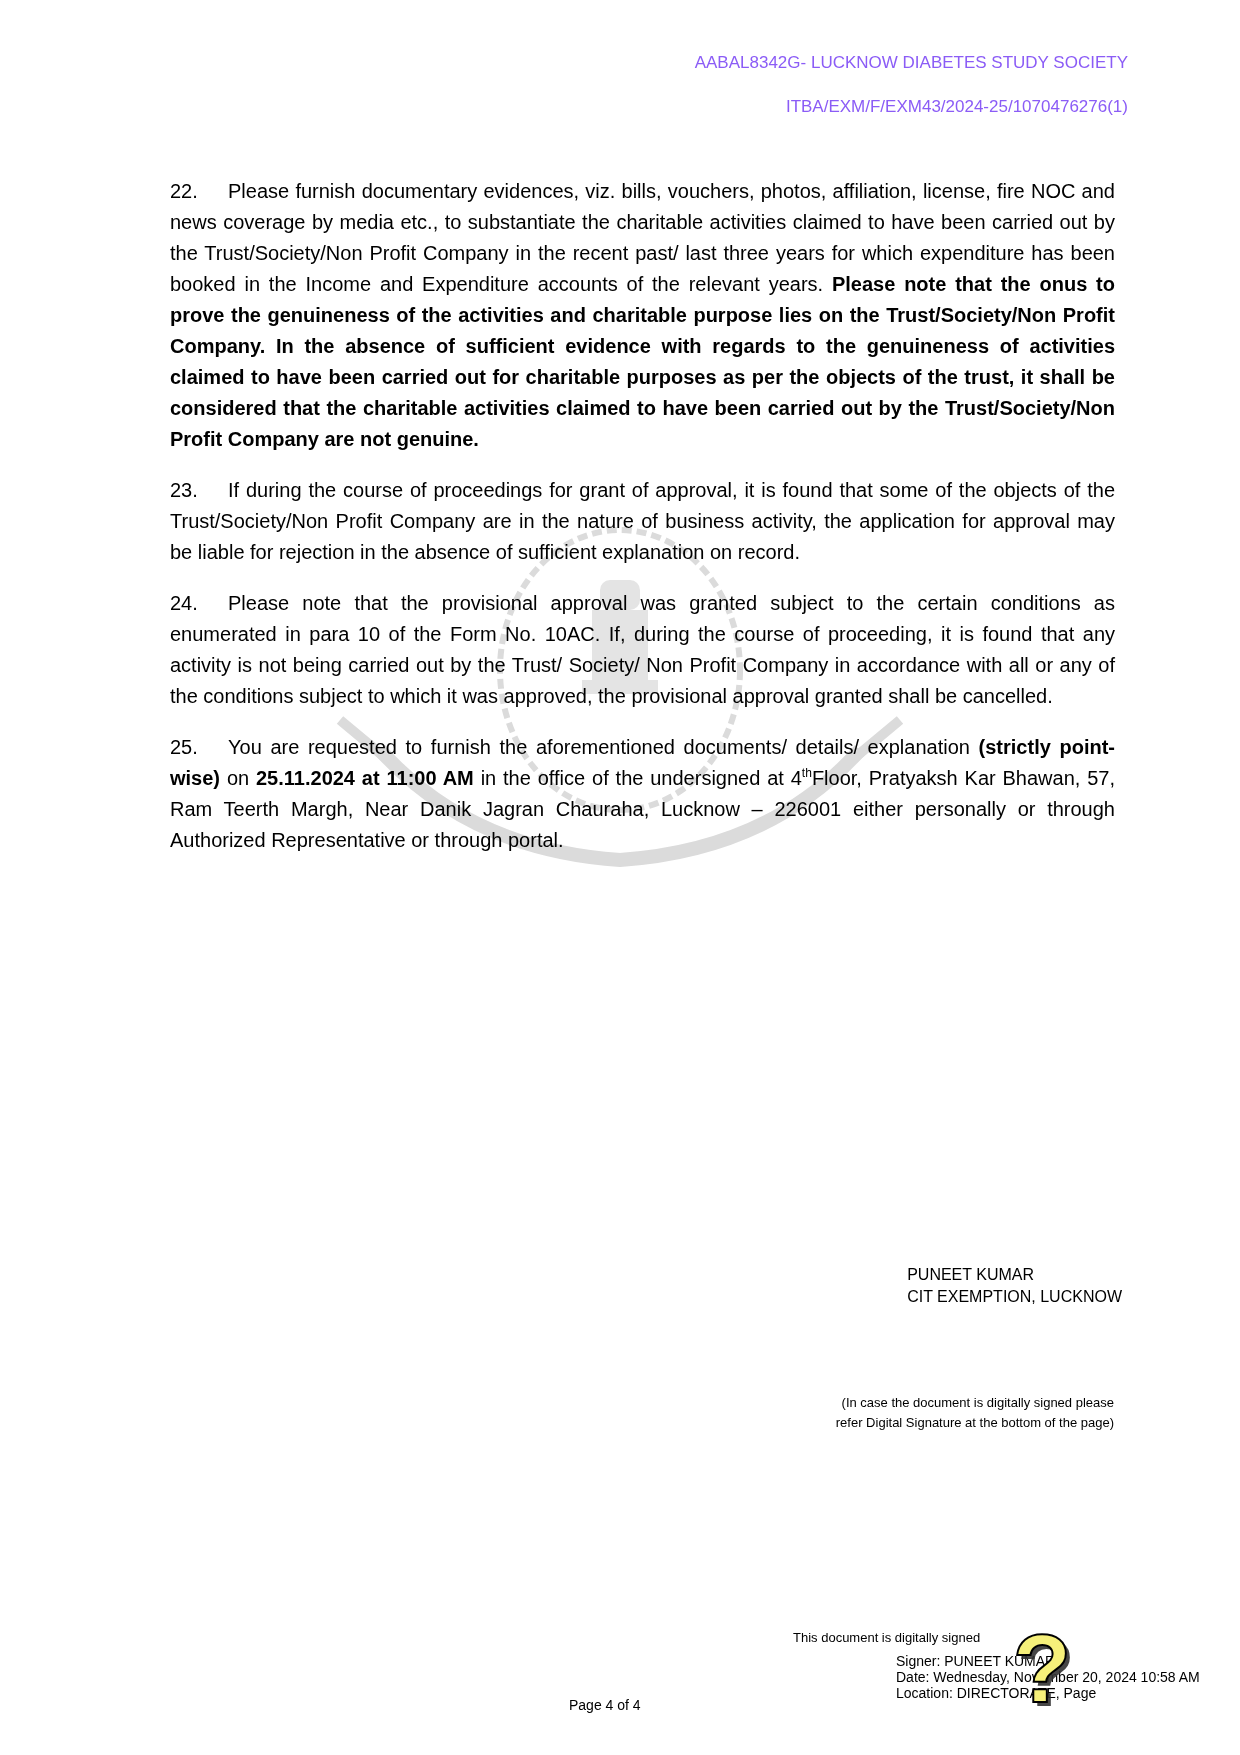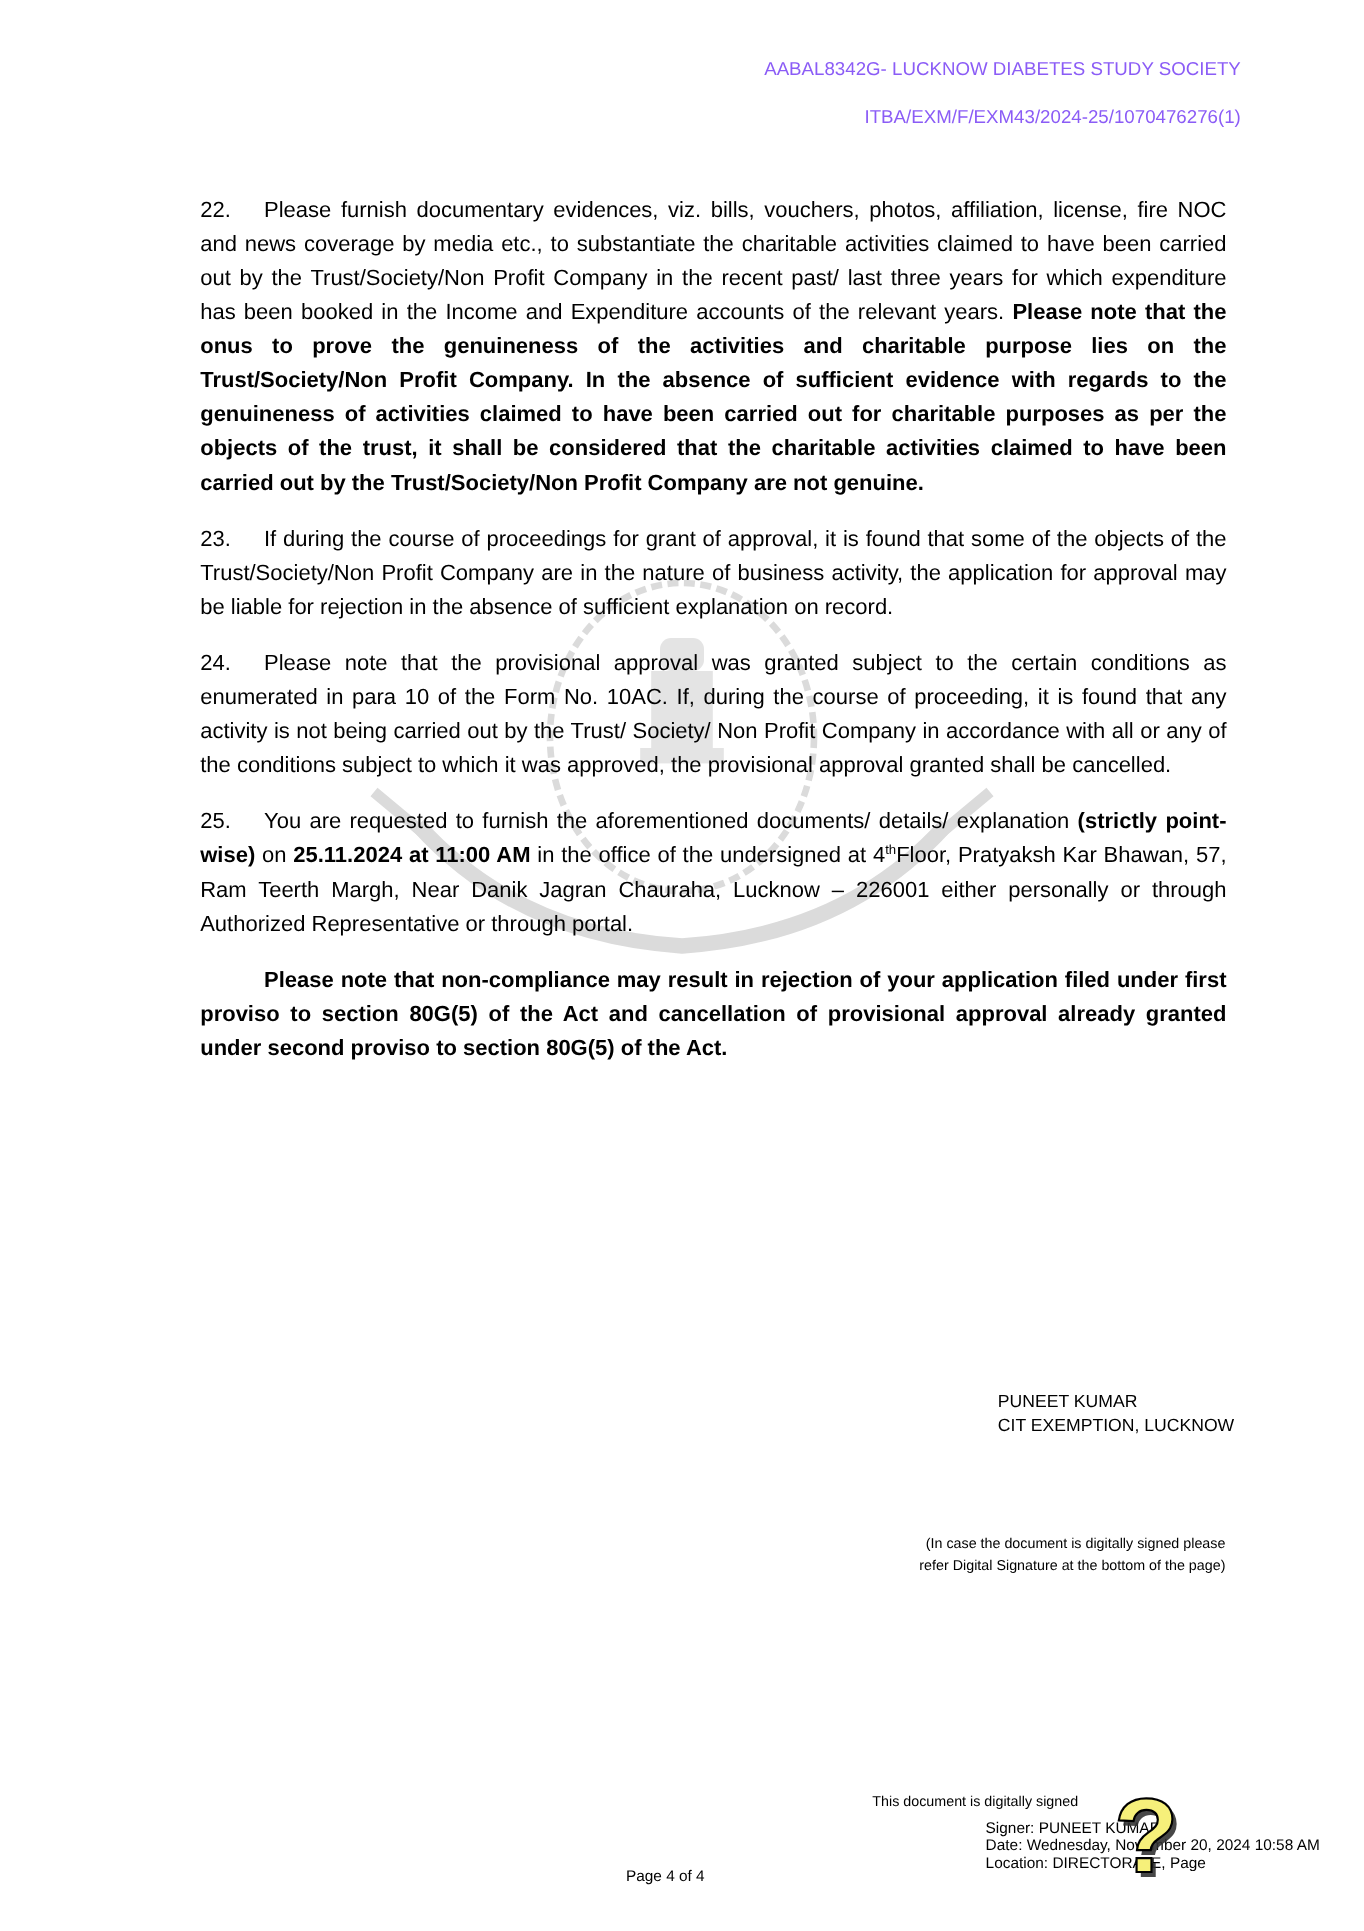--- a/index.html
+++ b/index.html
@@ -5,21 +5,21 @@
   html, body { margin: 0; padding: 0; background: #ffffff; }
   body { width: 1240px; height: 1755px; position: relative; overflow: hidden;
          font-family: "Liberation Sans", sans-serif; color: #000; }
   .hdr { position: absolute; right: 112px; color: #8b5cf6; font-size: 17px; text-align: right; }
   .hdr1 { top: 53px; }
   .hdr2 { top: 97px; }
   .watermark { position: absolute; left: 320px; top: 520px; width: 600px; height: 360px; z-index: 0; }
   .body { position: absolute; left: 170px; top: 176px; width: 945px; z-index: 1;
           font-family: "Liberation Sans Narrow", "Liberation Sans", sans-serif;
           font-size: 20px; line-height: 31px; text-align: justify; }
-  .body p { margin: 0 0 20px 12px; }
+  .body p { margin: 0 0 20px 0; }
   .num { display: inline-block; width: 58px; }
   .b { font-weight: bold; }
   .indent { text-indent: 58px; }
   sup { font-size: 12px; line-height: 0; }
   .sig { position: absolute; right: 118px; top: 1264px; font-size: 16px; line-height: 22px; }
   .note { position: absolute; right: 126px; top: 1393px; text-align: right; font-size: 13px; line-height: 20px; }
   .ds-title { position: absolute; left: 793px; top: 1630px; font-size: 13px; }
   .ds-lines { position: absolute; left: 896px; top: 1653px; font-size: 14px; line-height: 16px; white-space: nowrap; width: 304px; overflow: hidden; }
   .qmark { position: absolute; left: 1002px; top: 1622px; width: 80px; height: 92px; }
   .page { position: absolute; left: 569px; top: 1697px; font-size: 14px; }
@@ -49,21 +49,20 @@
   </p>
   <p>
     <span class="num">23.</span><span>If during the course of proceedings for grant of approval, it is found that some of the objects of the Trust/Society/Non Profit Company are in the nature of business activity, the application for approval may be liable for rejection in the absence of sufficient explanation on record.</span>
   </p>
   <p>
     <span class="num">24.</span><span>Please note that the provisional approval was granted subject to the certain conditions as enumerated in para 10 of the Form No. 10AC. If, during the course of proceeding, it is found that any activity is not being carried out by the Trust/ Society/ Non Profit Company in accordance with all or any of the conditions subject to which it was approved, the provisional approval granted shall be cancelled.</span>
   </p>
   <p>
     <span class="num">25.</span><span>You are requested to furnish the aforementioned documents/ details/ explanation </span><span class="b">(strictly point-wise)</span><span> on </span><span class="b">25.11.2024 at 11:00 AM</span><span> in the office of the undersigned at 4</span><sup>th</sup><span>Floor, Pratyaksh Kar Bhawan, 57, Ram Teerth Margh, Near Danik Jagran Chauraha, Lucknow – 226001 either personally or through Authorized Representative or through portal.</span>
   </p>
-  <p class="b indent">Please note that non-compliance may result in rejection of your application filed under first proviso to section 80G(5) of the Act and cancellation of provisional approval already granted under second proviso to section 80G(5) of the Act.</p>
 </div>
 
 <div class="sig">
   <div>PUNEET KUMAR</div>
   <div>CIT EXEMPTION, LUCKNOW</div>
 </div>
 
 <div class="note">
   <div>(In case the document is digitally signed please</div>
   <div>refer Digital Signature at the bottom of the page)</div>

